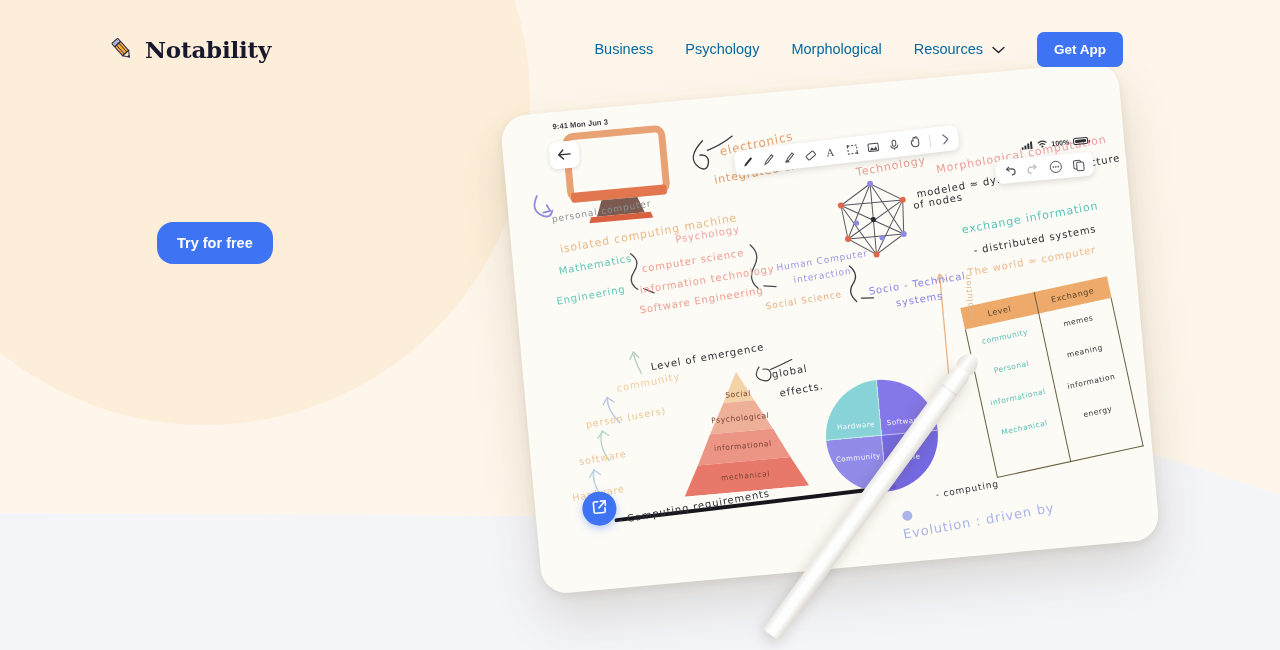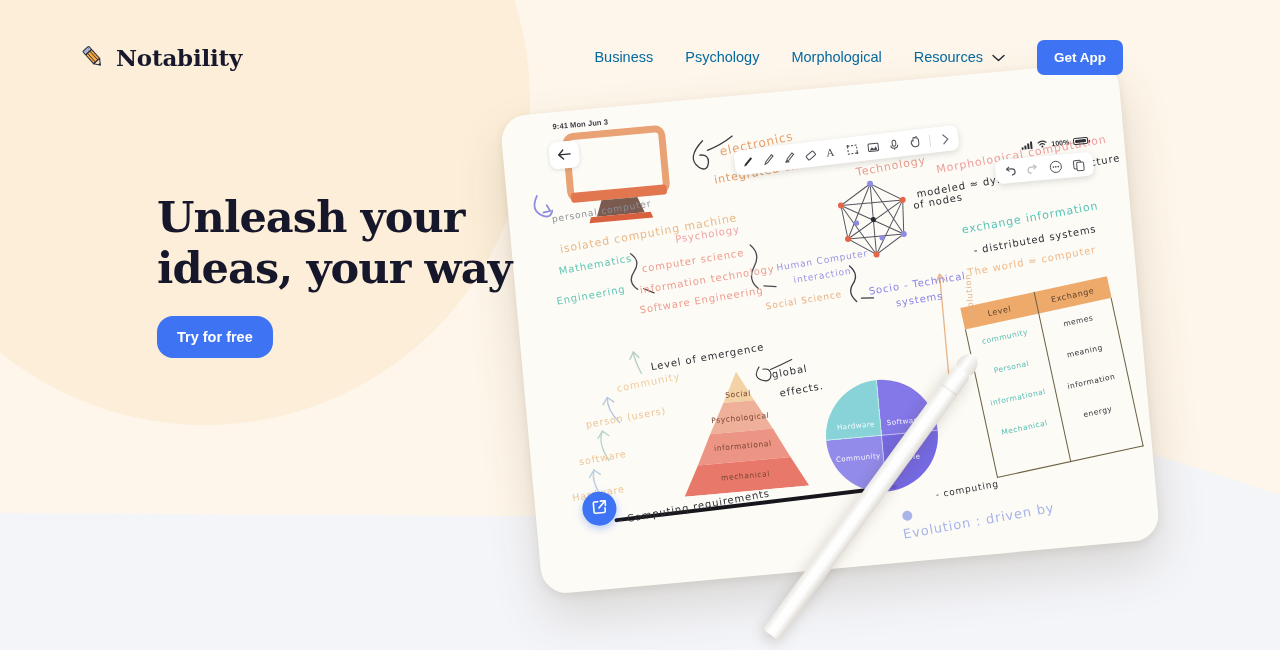--- a/index.html
+++ b/index.html
@@ -23,22 +23,22 @@
     background: #fceed8;
   }
   .bg-bottom {
     position: absolute; left: 0; bottom: 0; width: 1280px; height: 200px;
     background: #f4f5f9;
     clip-path: polygon(0 108px, 700px 112px, 1100px 32px, 1280px 90px, 1280px 200px, 0 200px);
   }
 
   
   .header {
-    position: absolute; left: 0; top: 16px; width: 1280px; height: 82px;
-    display: flex; align-items: center; padding: 0 157px 0 79px;
+    position: absolute; left: 0; top: 8px; width: 1280px; height: 82px;
+    display: flex; align-items: center; padding: 0 157px 0 108px;
     z-index: 40;
   }
   .brand { display: flex; align-items: center; gap: 9px; }
   .brand-icon { width: 28px; height: 28px; display: block; }
   .brand-name {
     font-family: "DejaVu Serif", "Liberation Serif", serif;
     font-size: 23px; font-weight: 700; color: #17182e; letter-spacing: -0.2px;
   }
   .nav { margin-left: auto; display: flex; align-items: center; gap: 0; }
   .nav-item {
@@ -248,24 +248,20 @@
           <svg width="13" height="8" viewBox="0 0 13 8">
               <path d="M1 1.5 L6.5 6.5 L12 1.5" fill="none" stroke="#20232f" stroke-width="1.4" stroke-linecap="round" stroke-linejoin="round"></path>
             </svg>
         </span>
       </div>
       <button class="get-app">Get App</button>
     </nav>
   </div>
 
   <div class="hero">
-    <h1>
-      <span>Unleash your</span>
-      <span class="l2">ideas, your way</span>
-    </h1>
     <button class="try-btn">Try for free</button>
   </div>
 
   <div class="tablet-wrap">
     <div class="tablet">
       <div class="canvas">
 
         <svg style="position:absolute;left:58px;top:22px" width="110" height="105" viewBox="0 0 110 105">
           <rect x="6" y="4" width="96" height="62" rx="7" fill="none" stroke="#e9a273" stroke-width="7"></rect>
           <rect x="6" y="60" width="96" height="10" rx="3" fill="#e2764e"></rect>

